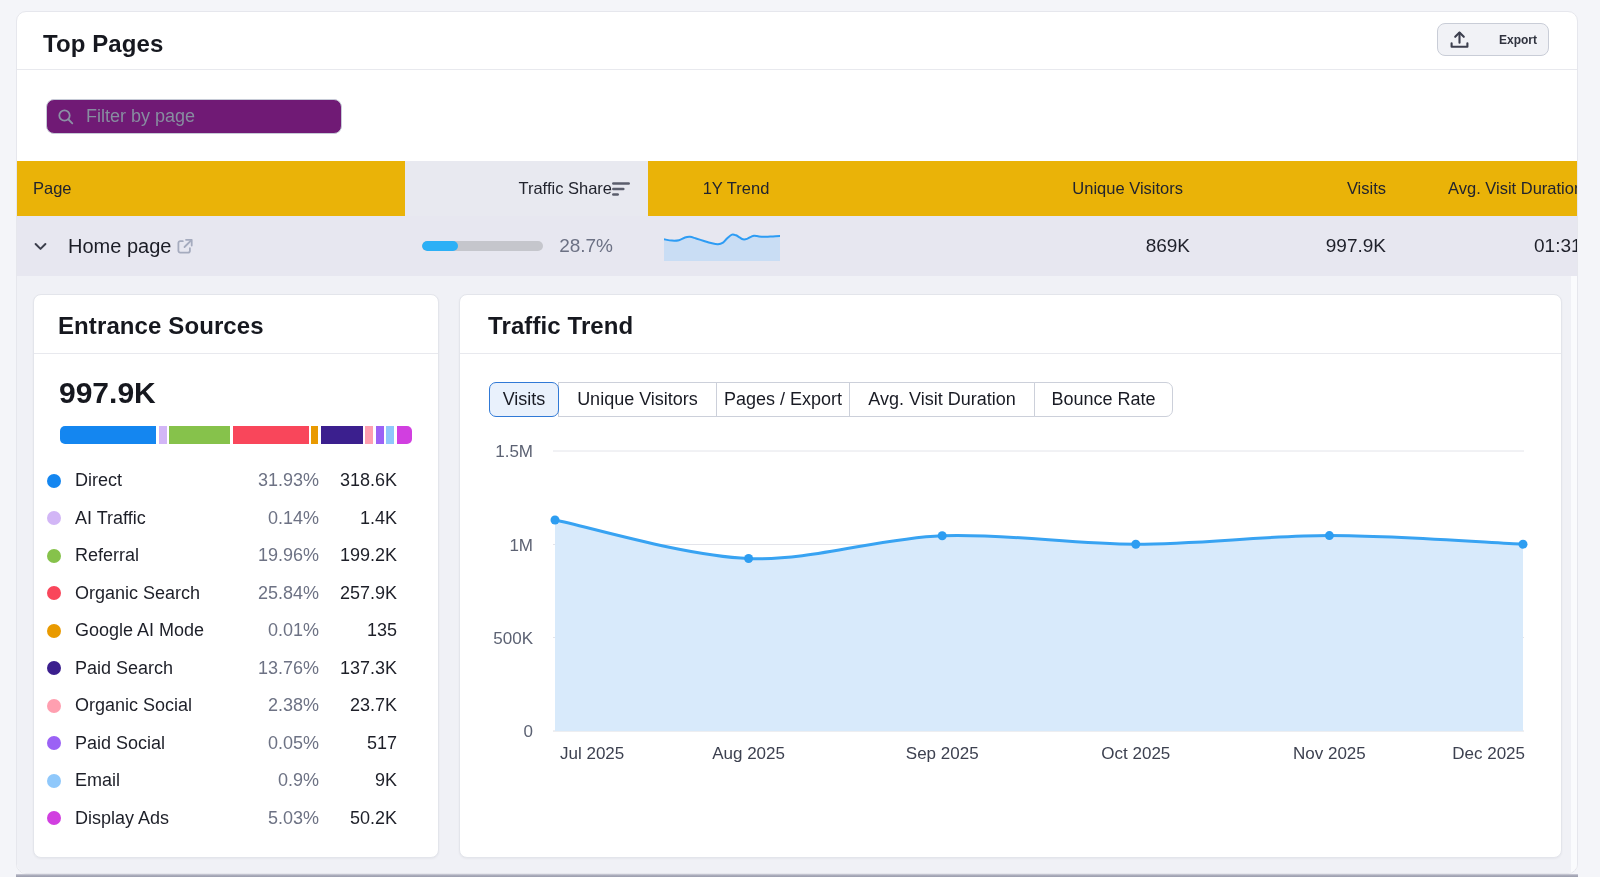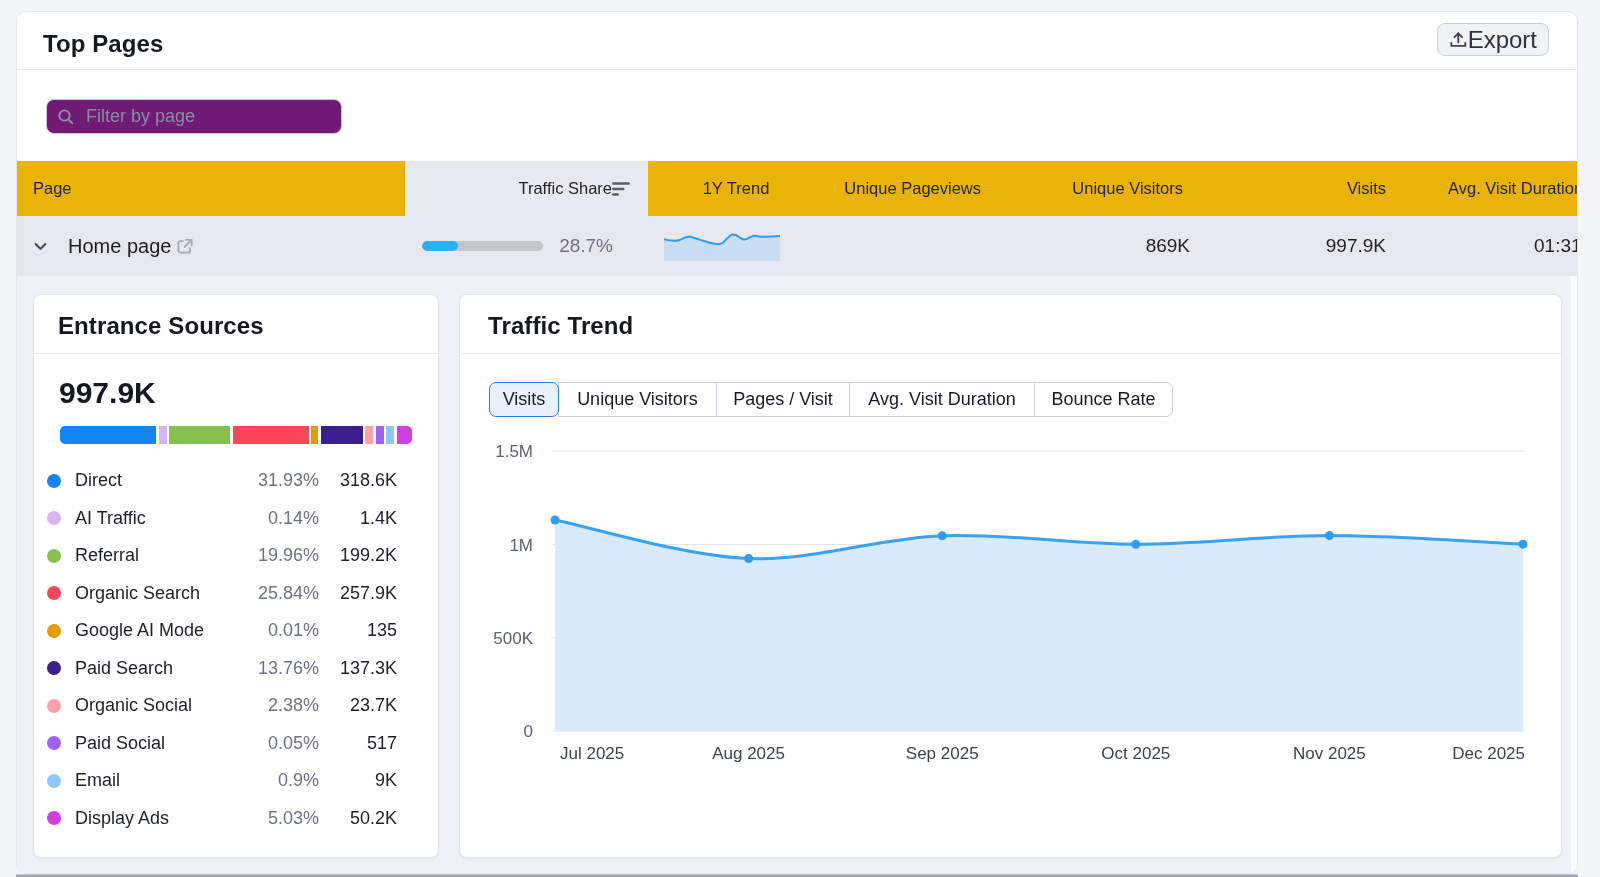--- a/index.html
+++ b/index.html
@@ -15,21 +15,21 @@
 
   <div class="abs ctitle" style="left:26px;top:18px;">Top Pages</div>
   <div class="abs" style="left:0;top:57px;width:1560px;height:1px;background:#e8e9ee"></div>
 
   <div class="abs" style="left:1420px;top:11px;width:112px;height:33px;background:#f1f2f6;border:1px solid #c9cdd7;border-radius:8px;display:flex;align-items:center;justify-content:space-between;padding:0 11px;box-sizing:border-box">
     <svg width="21" height="19" viewBox="0 0 21 19" fill="none" stroke="#3c3f4e" stroke-width="2.1" stroke-linecap="round" stroke-linejoin="round">
       <path d="M10.5 12.8 V2.7"></path>
         <path d="M6.2 6.8 10.5 2.5 14.8 6.8"></path>
         <path d="M2.6 13.3 v3.4 h15.8 v-3.4"></path>
     </svg>
-    <span style="font-size:24px;color:#30333f;font-weight:400">Export</span>
+    <span style="font-size:12px;color:#30333f;font-weight:700">Export</span>
   </div>
 
   <div class="abs" style="left:29px;top:87px;width:294px;height:33px;border:1px solid #c6cad6;border-radius:8px;display:flex;align-items:center;background:#701a75">
     <svg style="margin-left:10px" width="18" height="18" viewBox="0 0 18 18" fill="none" stroke="#8b91a5" stroke-width="1.8" stroke-linecap="round">
       <circle cx="7.5" cy="7.5" r="5.2"></circle>
         <path d="M11.5 11.5 15.3 15.3"></path>
     </svg>
     <span style="margin-left:11px;font-size:18px;color:#878da0">Filter by page</span>
   </div>
 
@@ -38,21 +38,20 @@
     <div class="abs hcell" style="left:16px;top:0;height:55px;display:flex;align-items:center;font-size:16.5px;font-weight:500;color:#22242e">Page</div>
     <div class="abs" style="left:388px;top:0;width:225px;height:55px;display:flex;align-items:center;justify-content:flex-end;">
       <span style="font-size:16.5px;font-weight:500;color:#22242e">Traffic Share</span>
       <svg width="18" height="16" viewBox="0 0 18 16" fill="none" stroke="#5b5e6c" stroke-width="2.5" stroke-linecap="round">
         <path d="M1.3 2.6 h15.4"></path>
           <path d="M1.3 8 h10"></path>
           <path d="M1.3 13.4 h4.4"></path>
       </svg>
     </div>
     <div class="abs" style="left:649px;top:0;width:140px;height:55px;display:flex;align-items:center;justify-content:center;font-size:16.5px;font-weight:500;color:#22242e">1Y Trend</div>
-    <div class="abs" style="left:769px;top:0;width:195px;height:55px;display:flex;align-items:center;justify-content:flex-end;font-size:16.5px;font-weight:500;color:#22242e">Unique Pageviews</div>
     <div class="abs" style="left:973px;top:0;width:193px;height:55px;display:flex;align-items:center;justify-content:flex-end;font-size:16.5px;font-weight:500;color:#22242e">Unique Visitors</div>
     <div class="abs" style="left:1169px;top:0;width:200px;height:55px;display:flex;align-items:center;justify-content:flex-end;font-size:16.5px;font-weight:500;color:#22242e">Visits</div>
     <div class="abs" style="left:1431px;top:0;width:200px;height:55px;display:flex;align-items:center;font-size:16.5px;font-weight:500;color:#22242e">Avg. Visit Duration</div>
   </div>
 
   <div class="abs" style="left:0;top:204px;width:1560px;height:60px;background:#e7e7f0;overflow:hidden">
     <svg class="abs" style="left:16px;top:23px" width="15" height="15" viewBox="0 0 15 15" fill="none" stroke="#3c3f4c" stroke-width="2" stroke-linecap="round" stroke-linejoin="round">
         <path d="M2.6 5 7.5 9.9 12.4 5"></path>
       </svg>
     <div class="abs" style="left:51px;top:0;height:60px;display:flex;align-items:center;font-size:20px;color:#1b1d26">Home page</div>
@@ -160,21 +159,21 @@
     </div>
   </div>
 
   <div class="card" style="left:442px;top:282px;width:1101px;height:562px">
     <div class="abs ctitle" style="left:28px;top:17px">Traffic Trend</div>
     <div class="abs" style="left:0;top:58px;width:1101px;height:1px;background:#e8e9ee"></div>
 
     <div class="abs" style="left:29px;top:87px;display:flex">
       <div class="tab tabsel" style="width:70px">Visits</div>
       <div class="tab" style="width:159px">Unique Visitors</div>
-      <div class="tab" style="width:134px">Pages / Visit</div>
+      <div class="tab" style="width:134px">Pages / Export</div>
       <div class="tab" style="width:186px">Avg. Visit Duration</div>
       <div class="tab tablast" style="width:139px">Bounce Rate</div>
     </div>
 
     <svg class="abs" style="left:0;top:140px" width="1101" height="360" viewBox="0 0 1101 360">
       <line x1="93" y1="16" x2="1064" y2="16" stroke="#e3e4ea" stroke-width="1"></line>
       <line x1="93" y1="109.5" x2="1064" y2="109.5" stroke="#e3e4ea" stroke-width="1"></line>
       <line x1="93" y1="202.5" x2="1064" y2="202.5" stroke="#e3e4ea" stroke-width="1"></line>
       <line x1="93" y1="296" x2="1064" y2="296" stroke="#dcdee4" stroke-width="1"></line>
       <path d="M95,85 C127.3,91.4 224.1,120.9 288.6,123.5 C353.1,126.1 417.7,103.1 482.2,100.7 C546.7,98.3 611.3,109.2 675.8,109.2 C740.3,109.2 804.9,100.6 869.4,100.6 C933.9,100.6 1030.7,107.8 1063,109.2 L1063,296 L95,296 Z" fill="#d8eafb"></path>

